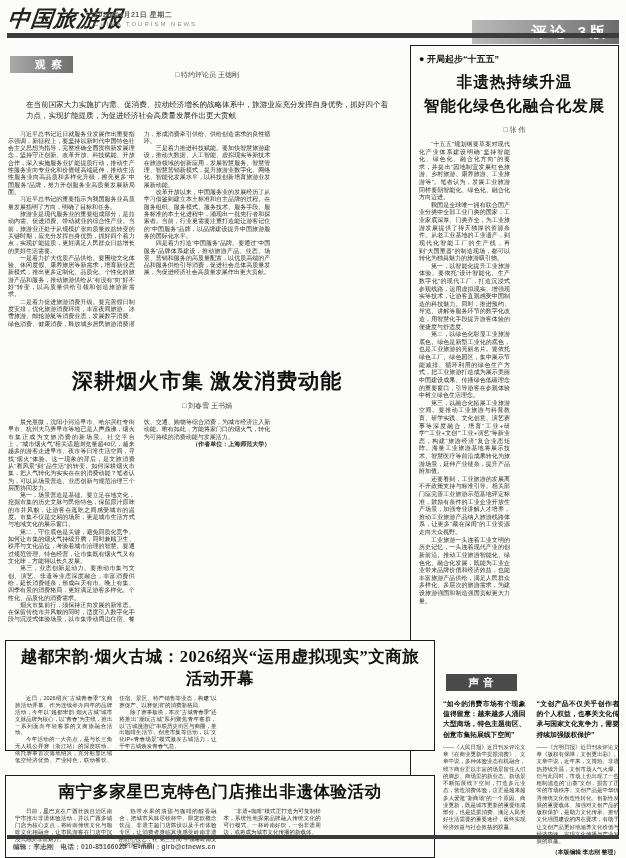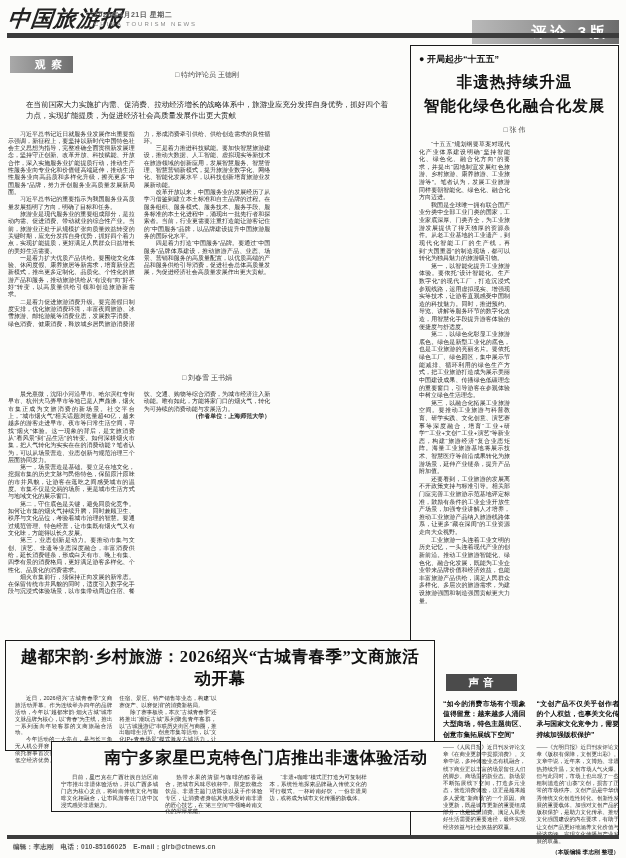--- a/index.html
+++ b/index.html
@@ -45,21 +45,21 @@
   .market .headline { text-align:center; font-size:21px; letter-spacing:1px; }
   .market .byline { text-align:center; font-size:7px; color:#444; margin-top:6px; }
   .market .cols { margin-top:8px; height:212px; column-count:3; column-gap:9px;
               font-size:6px; line-height:1.22; }
   .market .cols p:last-child { text-align:right; text-indent:0; font-weight:bold; }
 
   
   .bottom-box { position:absolute; left:5px; width:430px; border:1.5px solid #1a1a1a;
               background:#fcfcfa; padding:5px 9px; }
   .box-shaoxing { top:640px; height:111px; }
-  .box-nanning  { top:741px; height:71px;margin-left:46px; }
+  .box-nanning  { top:775px; height:83px; }
   .bottom-box .headline { text-align:center; font-size:16.5px; letter-spacing:.5px; }
   .bottom-box .cols { margin-top:5px; column-count:4; column-gap:7px;
               font-size:5.5px; line-height:1.25; }
   .box-shaoxing .cols { height:74px; }
   .box-nanning  .cols { height:48px; }
 
   
   .industry { position:absolute; left:410px; top:45px; width:209px; height:792px;
               border:1.5px solid #1a1a1a; background:#fcfcfa; padding:7px 8px; }
   .industry .kicker { font-size:9px; font-weight:bold; color:#111; }
@@ -110,20 +110,21 @@
         <p>旅游业是现代服务业的重要组成部分，是拉动内需、促进消费、带动就业的综合性产业。当前，旅游业正处于从规模扩张向质量效益转变的关键时期，应充分发挥自身优势，抓好四个着力点，实现扩能提质，更好满足人民群众日益增长的美好生活需要。</p>
         <p>一是着力扩大优质产品供给。要围绕文化体验、休闲度假、康养旅居等新需求，培育新业态新模式，推出更多定制化、品质化、个性化的旅游产品和服务，推动旅游供给从“有没有”向“好不好”转变，以高质量供给引领和创造旅游新需求。</p>
         <p>二是着力促进旅游消费升级。要完善假日制度安排，优化旅游消费环境，丰富夜间旅游、冰雪旅游、邮轮游艇等消费业态，发展数字消费、绿色消费、健康消费，释放城乡居民旅游消费潜力，形成消费牵引供给、供给创造需求的良性循环。</p>
         <p>三是着力推进科技赋能。要加快智慧旅游建设，推动大数据、人工智能、虚拟现实等新技术在旅游领域的创新应用，发展智慧服务、智慧管理、智慧营销新模式，提升旅游业数字化、网络化、智能化发展水平，以科技创新培育旅游业发展新动能。</p>
         <p>改革开放以来，中国服务业的发展经历了从学习借鉴到建立本土标准和自主品牌的过程。在服务组织、服务模式、服务技术、服务手段、服务标准的本土化进程中，涌现出一批先行者和探索者。当前，行业更需要注重打造能让游客记住的“中国服务”品牌，以品牌建设提升中国旅游服务的国际化水平。</p>
         <p>四是着力打造“中国服务”品牌。要通过“中国服务”品牌体系建设，推动旅游产品、业态、场景、营销和服务的高质量配置，以优质高端的产品和服务供给引导消费，促进社会总体高质量发展，为促进经济社会高质量发展作出更大贡献。</p>
       </div>
   </div>
 
   <div class="market">
+    <div class="headline serif-head">深耕烟火市集 激发消费动能</div>
     <div class="byline">□ 刘春雪 王书娟</div>
     <div class="cols bodytext">
         <p>晨光熹微，沈阳小河沿早市、哈尔滨红专街早市、杭州大马弄早市等地已是人声鼎沸，烟火市集正成为文旅消费的新场景。社交平台上，“城市烟火气”相关话题浏览量超40亿，越来越多的游客走进早市、夜市等日常生活空间，寻找“烟火”体验。这一现象的背后，是文旅消费从“看风景”到“品生活”的转变。如何深耕烟火市集，把人气转化为实实在在的消费动能？笔者认为，可以从场景营造、业态创新与规范治理三个层面协同发力。</p>
         <p>第一，场景营造是基础。要立足在地文化，挖掘市集的历史文脉与民俗特色，保留原汁原味的市井风貌，让游客在逛吃之间感受城市的温度。市集不仅是交易的场所，更是城市生活方式与地域文化的展示窗口。</p>
         <p>第二，守住底色是关键，避免同质化竞争。如何让市集的烟火气持续升腾，同时兼顾卫生、秩序与文化品位，考验着城市治理的智慧。要通过规范管理、特色经营，让市集既有烟火气又有文化味，方能得以长久发展。</p>
         <p>第三，业态创新是动力。要推动市集与文创、演艺、非遗等业态深度融合，丰富消费供给，延长消费链条，形成白天有市、晚上有集、四季有景的消费格局，更好满足游客多样化、个性化、品质化的消费需求。</p>
         <p>烟火市集前行，须保持正向发展的新常态。在保留传统市井风貌的同时，适度引入数字化手段与沉浸式体验场景，以市集带动周边住宿、餐饮、交通、购物等综合消费，为城市经济注入新动能。唯有如此，方能将家门口的烟火气，转化为可持续的消费动能与发展活力。</p>
         <p>（作者单位：上海师范大学）</p>
       </div>
   </div>
@@ -138,21 +139,21 @@
         <p>我国是全球唯一拥有联合国产业分类中全部工业门类的国家，工业家底深厚、门类齐全，为工业旅游发展提供了得天独厚的资源条件。从老工业基地的工业遗产，到现代化智能工厂的生产线，再到“大国重器”的制造现场，都可以转化为独具魅力的旅游吸引物。</p>
         <p>第一，以智能化提升工业旅游体验。要依托“设计智能化、生产数字化”的现代工厂，打造沉浸式参观线路，运用虚拟现实、增强现实等技术，让游客直观感受中国制造的科技魅力。同时，推进预约、导览、讲解等服务环节的数字化改造，用智慧化手段提升游客体验的便捷度与舒适度。</p>
         <p>第二，以绿色化彰显工业旅游底色。绿色是新型工业化的底色，也是工业旅游的亮丽名片。要依托绿色工厂、绿色园区，集中展示节能减排、循环利用的绿色生产方式，把工业旅游打造成为展示美丽中国建设成果、传播绿色低碳理念的重要窗口，引导游客在参观体验中树立绿色生活理念。</p>
         <p>第三，以融合化拓展工业旅游空间。要推动工业旅游与科普教育、研学实践、文化创意、演艺赛事等深度融合，培育“工业+研学”“工业+文创”“工业+演艺”等新业态，构建“旅游经济”复合业态矩阵。海量工业旅游基地将展示技术、智慧医疗等前沿成果转化为旅游场景，延伸产业链条，提升产品附加值。</p>
         <p>还要看到，工业旅游的发展离不开政策支持与标准引导。相关部门应完善工业旅游示范基地评定标准，鼓励有条件的工业企业开放生产场景，加强专业讲解人才培养，推动工业旅游产品纳入旅游线路体系，让更多“藏在深闺”的工业资源走向大众视野。</p>
         <p>工业旅游一头连着工业文明的历史记忆，一头连着现代产业的创新前沿。推动工业旅游智能化、绿色化、融合化发展，既能为工业企业带来品牌价值和经济效益，也能丰富旅游产品供给，满足人民群众多样化、多层次的旅游需求，为建设旅游强国和制造强国贡献更大力量。</p>
       </div>
   </div>
 
   <div class="bottom-box box-shaoxing">
-    <div class="headline serif-head">越都宋韵·乡村旅游：2026绍兴“古城青春季”文商旅活动开幕</div>
+    <div class="headline serif-head">越都宋韵·烟火古城：2026绍兴“运用虚拟现实”文商旅活动开幕</div>
     <div class="cols bodytext">
         <p>近日，2026绍兴“古城青春季”文商旅活动开幕。作为连续举办四年的品牌活动，今年以“越都宋韵·烟火古城”城市文脉品牌为核心，以“青春”为主线，推出一系列面向年轻客群的文商旅融合活动。</p>
         <p>今年活动的一大亮点，是与长三角无人机公开赛（浙江站）的深度联动。依托赛事首次落地绍兴，充分彰显区域低空经济优势、产业特色，联动餐饮、住宿、景区、特产销售等业态，构建“以赛促产、以赛促消”的消费新格局。</p>
         <p>除了赛事板块，本次“古城青春季”还将推出“潮玩古城”系列聚焦青年客群，以“古城漫游记”串联历史街区与商圈，推出咖啡生活节、创意市集等活动，以“文化IP+青春场景”模式激发古城活力，让千年古城焕发青春气息。</p>
       </div>
   </div>
 
   <div class="bottom-box box-nanning">
     <div class="headline serif-head">南宁多家星巴克特色门店推出非遗体验活动</div>
     <div class="cols bodytext">

